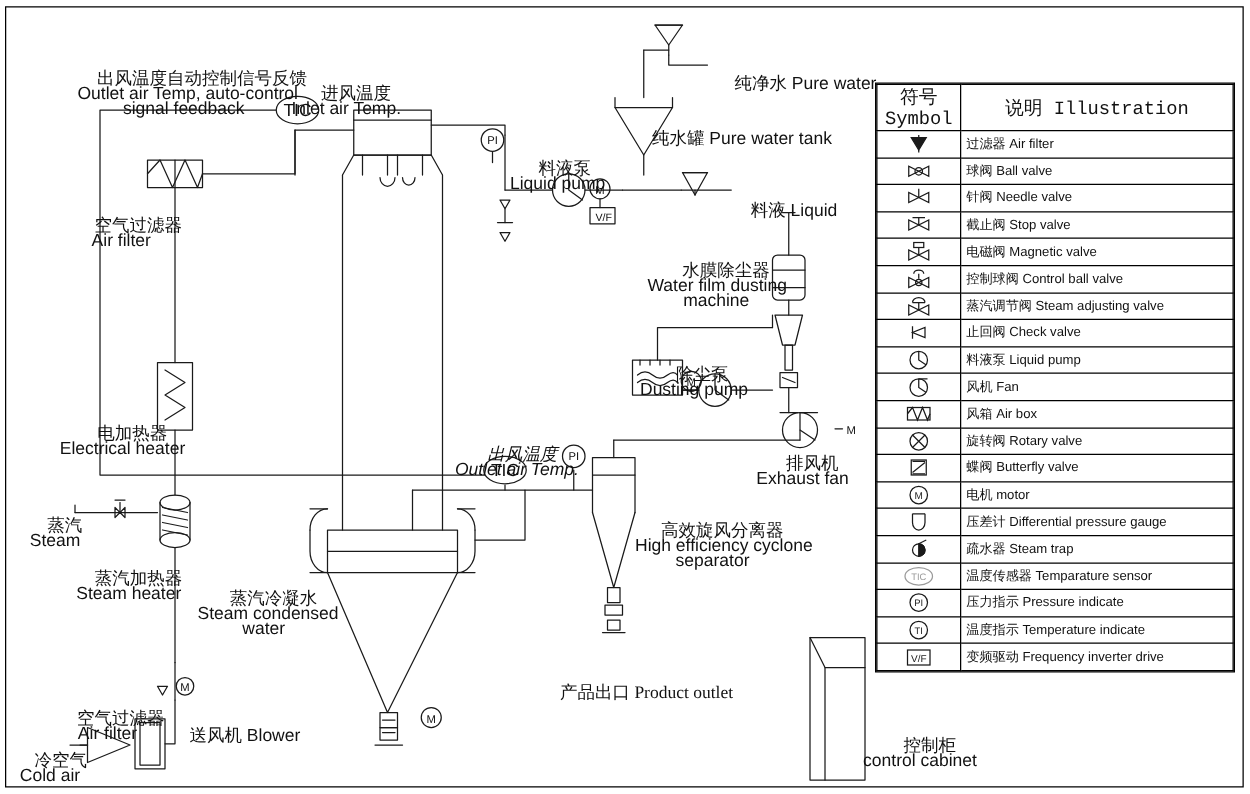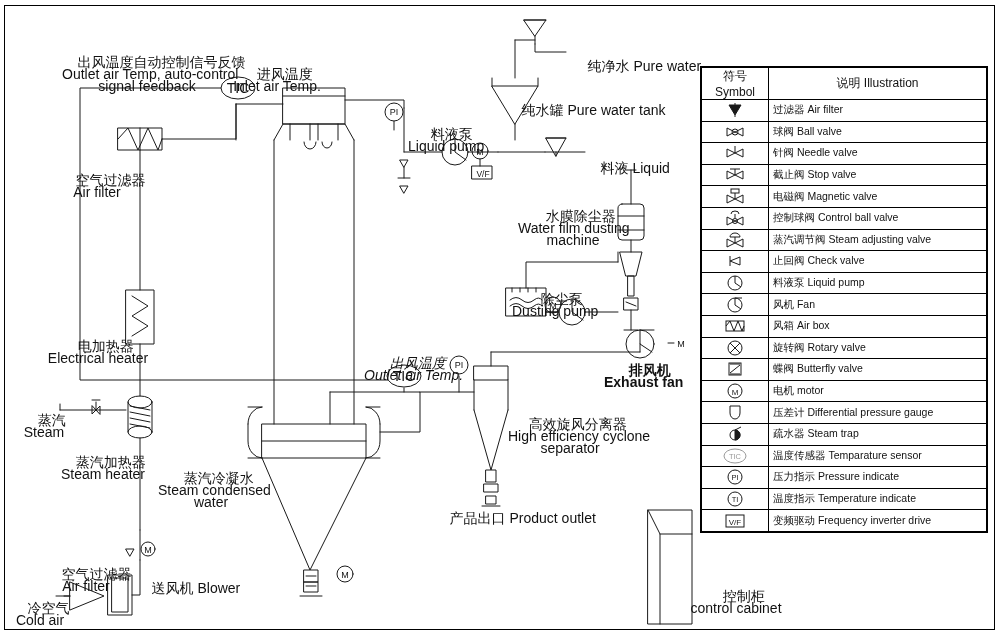--- a/index.html
+++ b/index.html
@@ -25,21 +25,21 @@
   #legend table{border-collapse:collapse;width:100%;}
   #legend td{
     border:1px solid #000;
     font-size:10.5px;
     padding:0 4px;
     height:20.6px;
     vertical-align:middle;
     color:#111;
   }
   #legend td.sym{width:66px;text-align:center;padding:0;}
-  #legend tr.head td{font-size:12px;text-align:center;}
+  #legend tr.head td{font-size:15px;text-align:center;font-family:Liberation Mono, monospace;}
   #legend tr.head td.desc{text-align:center;}
   .symcell{display:flex;align-items:center;justify-content:center;height:100%;}
   .border-box{position:absolute;left:4px;top:5px;width:991px;height:625px;border:1px solid #000;box-sizing:border-box;}
 </style>
 </head>
 <body>
 
 <div id="root">
 
   <div class="border-box"></div>
@@ -273,38 +273,38 @@
   </div>
   <div class="lbl c" style="left:512px;top:281px;width:84px;">
     <span>除尘泵</span><br><span>Dusting pump</span>
   </div>
   <div class="lbl c" style="left:46px;top:328px;width:104px;">
     <span>电加热器</span><br><span>Electrical heater</span>
   </div>
   <div class="lbl c" style="left:364px;top:345px;width:92px;font-style:italic;">
     <span>出风温度</span><br><span>Outlet air Temp.</span>
   </div>
-  <div class="lbl c" style="left:604px;top:352px;width:76px;font-weight:bold;">
+  <div class="lbl c" style="left:604px;top:352px;width:76px;">
     <span>排风机</span><br><span>Exhaust fan</span>
   </div>
   <div class="lbl c" style="left:20px;top:402px;width:48px;">
     <span>蒸汽</span><br><span>Steam</span>
   </div>
   <div class="lbl c" style="left:508px;top:406px;width:124px;">
     <span>高效旋风分离器</span><br><span>High efficiency cyclone
 separator</span>
   </div>
   <div class="lbl c" style="left:60px;top:444px;width:86px;">
     <span>蒸汽加热器</span><br><span>Steam heater</span>
   </div>
   <div class="lbl c" style="left:158px;top:460px;width:106px;">
     <span>蒸汽冷凝水</span><br><span>Steam condensed
 water</span>
   </div>
-  <div class="lbl" style="left:434px;top:500px;width:180px;">
+  <div class="lbl" style="left:434px;top:537px;width:180px;font-family:Liberation Serif, serif;">
     <span>产品出口 Product outlet</span>
   </div>
   <div class="lbl c" style="left:46px;top:556px;width:80px;">
     <span>空气过滤器</span><br><span>Air filter</span>
   </div>
   <div class="lbl" style="left:136px;top:570px;width:110px;">
     <span>送风机 Blower</span>
   </div>
   <div class="lbl c" style="left:12px;top:590px;width:56px;">
     <span>冷空气</span><br><span>Cold air</span>

